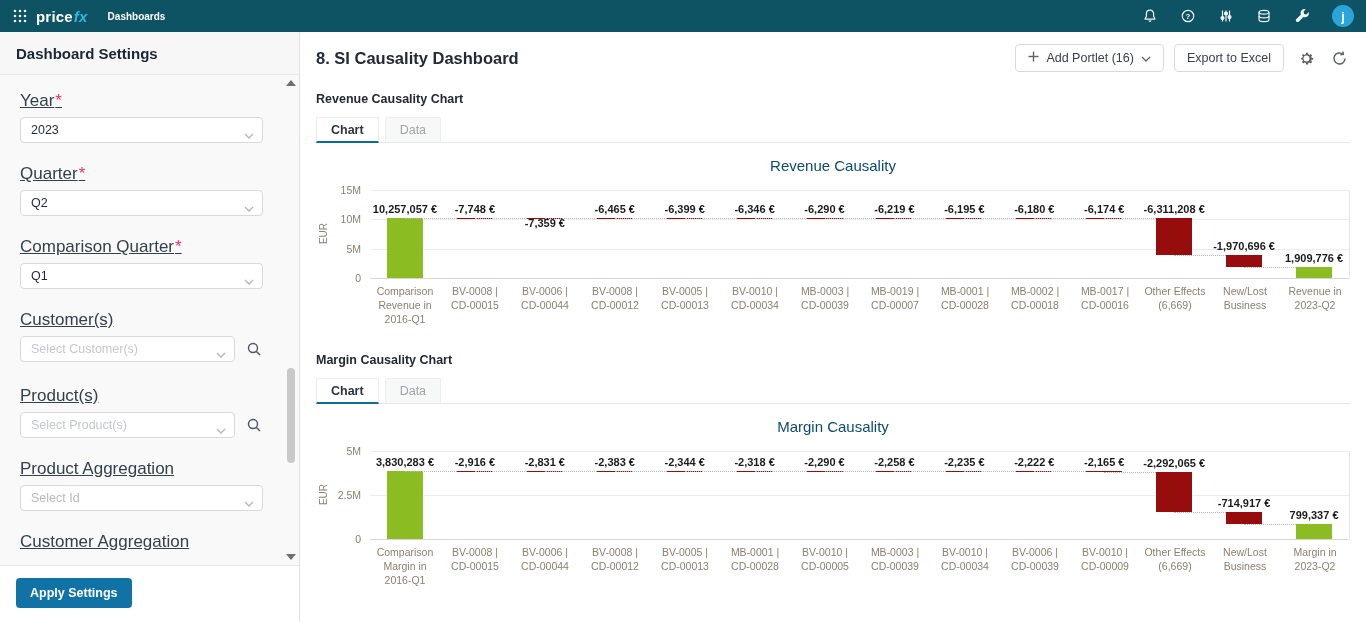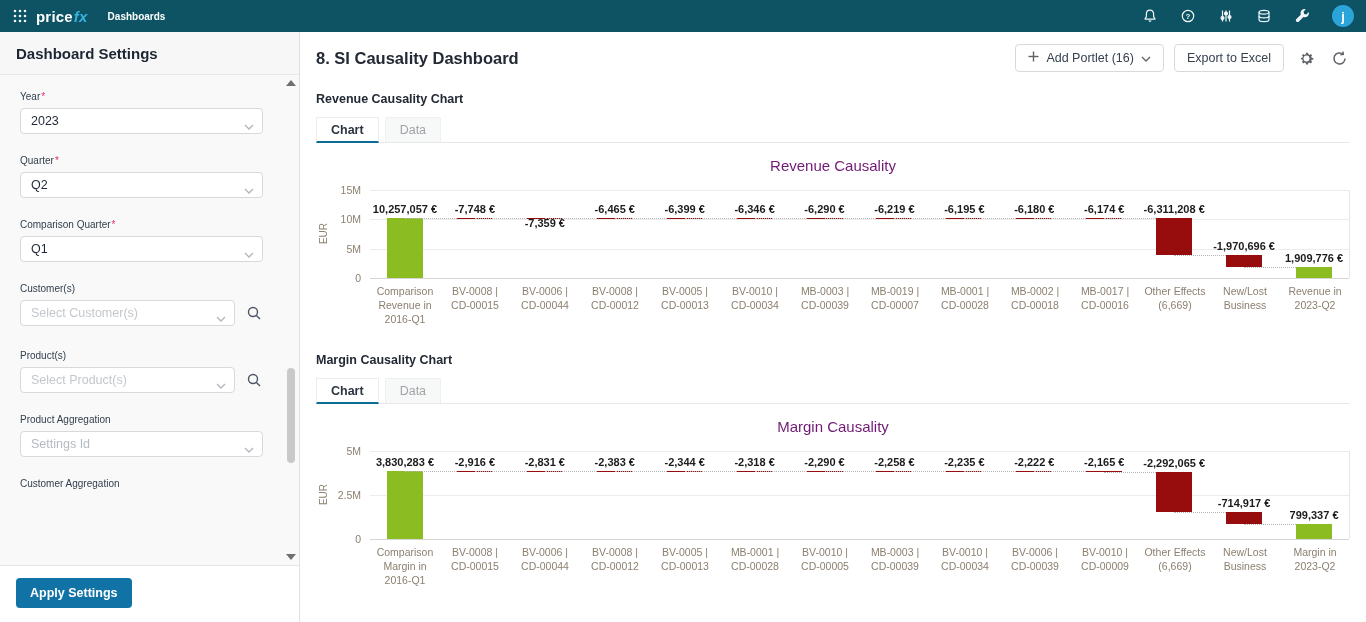--- a/index.html
+++ b/index.html
@@ -22,21 +22,21 @@
   .app { display:flex; height:590px; }
 
   
   .sidebar { width:300px; background:#f9f9f9; border-right:1px solid #e0e0e0;
              display:flex; flex-direction:column; }
   .sb-header { padding:13px 16px 12px; font-size:15px; font-weight:bold; color:#1c2733;
                border-bottom:1px solid #e8e8e8; background:#f7f7f7; }
   .sb-body { flex:1; position:relative; padding:16px 36px 8px 20px; overflow:hidden; }
   .field { margin-bottom:21px; }
   .field.gap-top { margin-top:24px; }
-  .field-label { font-size:10px; color:#33404d; margin-bottom:6px; }
+  .field-label { font-size:17px; color:#33404d; margin-bottom:6px;text-decoration:underline; }
   .req { color:#e5326e; margin-left:1px; }
   .sel-row { display:flex; align-items:center; gap:11px; }
   .sel { position:relative; flex:1; height:26px; background:#fff; border:1px solid #d9d9d9;
          border-radius:4px; display:flex; align-items:center; padding:0 24px 0 10px;
          font-size:12.5px; color:#1f2937; cursor:pointer; }
   .sel .chev { position:absolute; right:8px; top:10px; }
   .sel .ph { color:#c3c8cd; }
   .sel .muted { color:#b4bac1; }
   .search-ic { display:inline-flex; cursor:pointer; }
   .sb-footer { border-top:1px solid #e6e6e6; background:#fff; padding:12px 16px 14px; }
@@ -64,21 +64,21 @@
   .portlet { margin-bottom:26px; }
   .portlet-heading { font-size:12.5px; font-weight:bold; color:#232a35; margin-bottom:11px; }
   .tabs { display:flex; border-bottom:1px solid #e8e8e8; }
   .tab { padding:5px 14px 4px; font-size:12.5px; cursor:pointer; }
   .tab.active { background:#fff; color:#2b3440; font-weight:bold;
                 border:1px solid #ececec; border-bottom:2px solid #0c6d94; margin-bottom:-1px; }
   .tab.inactive { background:#f7f8f8; color:#a0a4a8; border:1px solid #efefef;
                   border-bottom:none; margin-left:6px; border-radius:2px 2px 0 0; }
 
   
-  .chart-title { text-align:center; font-size:15px; color:#701a75; margin:14px 0 16px; }
+  .chart-title { text-align:center; font-size:15px; color:#0c4a6e; margin:14px 0 16px; }
   .chart-grid { display:grid; grid-template-columns:54px 1fr; }
   .yaxis { position:relative; height:88px; }
   .ylab { position:absolute; left:-13px; top:38px; width:40px; text-align:center;
           transform:rotate(-90deg); font-size:10px; color:#8c8070; }
   .ytick { position:absolute; right:9px; font-size:10.5px; color:#8c8070; }
   .plot { position:relative; height:88px; border-right:1px solid #e6e6e6; }
   .gridline { position:absolute; left:0; width:100%; height:0; border-top:1px solid #ececec; }
   .gridline.zero { border-top:1px solid #d6d6d6; }
   .wconn { position:absolute; height:0; border-top:1px dotted #b5b5b5; }
   .wbar { position:absolute; width:36px; }
@@ -222,21 +222,21 @@
                 <circle cx="7" cy="7" r="4.5"></circle>
                 <line x1="10.4" y1="10.4" x2="14" y2="14"></line>
               </svg>
             </span>
         </div>
       </div>
 
       <div class="field">
         <div class="field-label"><span>Product Aggregation</span></div>
         <div class="sel">
-            <span class="muted">Settings Id</span>
+            <span class="muted">Select Id</span>
             <span class="chev"><svg width="10" height="6" viewBox="0 0 10 6">
                 <polyline points="1,1 5,5 9,1" fill="none" stroke="#b0b6bd" stroke-width="1.3"></polyline>
               </svg></span>
           </div>
       </div>
 
       <div class="field">
         <div class="field-label"><span>Customer Aggregation</span></div>
 
       </div>

